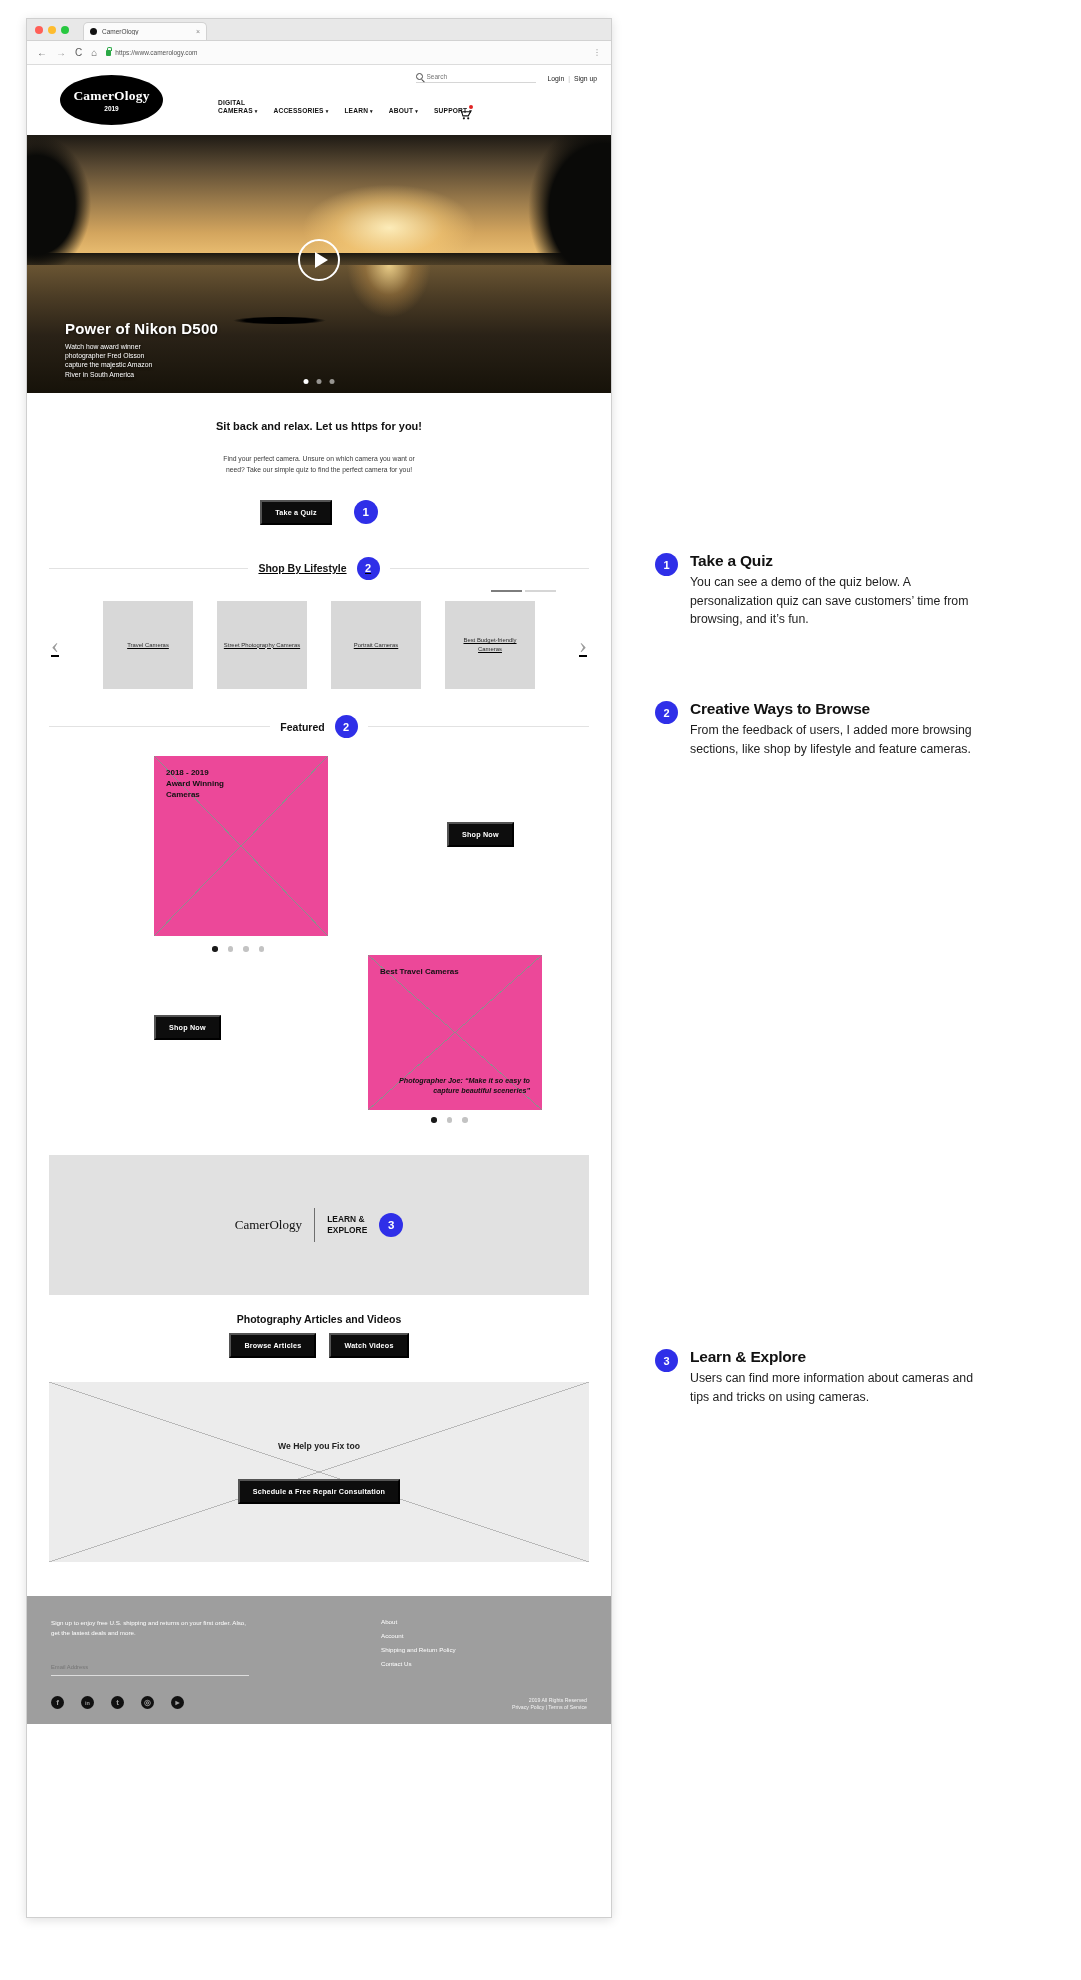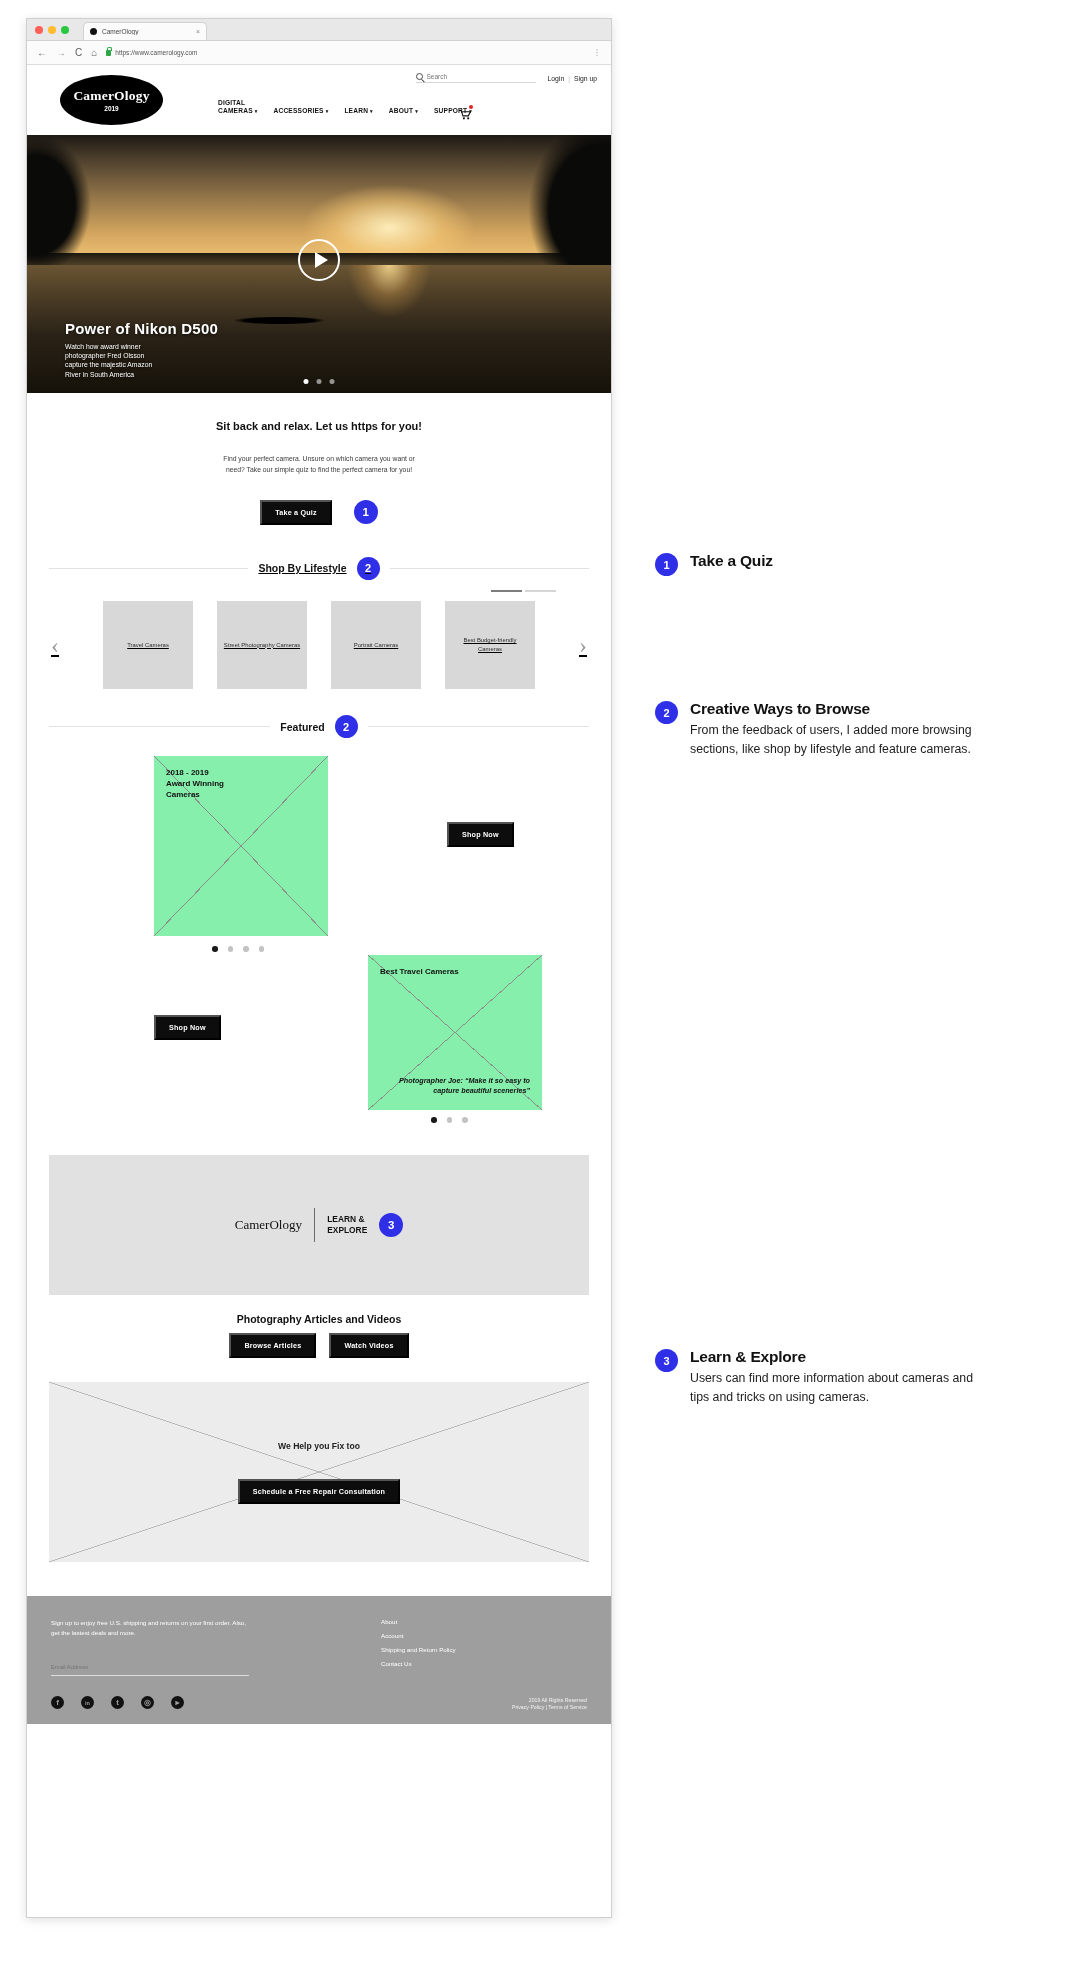--- a/index.html
+++ b/index.html
@@ -154,21 +154,21 @@
   .ls-card {
     width: 90px; height: 88px; background:#d8d8d8;
     display:flex; align-items:center; justify-content:center; text-align:center;
     font-size: 5.9px; color:#2c2c2c; line-height:1.5; padding: 0 6px;
   }
 
   
   .featured { padding-top: 6px; }
   .feat-block { position: relative; height: 215px; }
   .ph {
-    background:#86efac; position:relative;
+    background:#ec4899; position:relative;
   }
   .ph::before, .ph::after {
     content:""; position:absolute; left:0; top:0; width:100%; height:100%;
   }
   .ph::before { background: linear-gradient(to bottom right, transparent calc(50% - .4px), #8d8d8d calc(50% - .4px), #8d8d8d calc(50% + .4px), transparent calc(50% + .4px)); }
   .ph::after  { background: linear-gradient(to top right,   transparent calc(50% - .4px), #8d8d8d calc(50% - .4px), #8d8d8d calc(50% + .4px), transparent calc(50% + .4px)); }
   .ph-label { position:relative; z-index:2; font-size: 8px; font-weight:bold; color:#111; line-height:1.35; padding: 12px 0 0 12px; white-space: pre-line;}
   .ph-quote { position:absolute; z-index:2; bottom: 14px; left: 12px; right: 12px;
     font-size: 7.2px; font-weight: bold; font-style: italic; color:#111; line-height:1.4;text-align:right; }
 
@@ -453,20 +453,21 @@
       </div>
 
     </div>
   </div>
 
   <div class="notes">
     <div class="note" id="note-1">
       <span class="marker">1</span>
       <div>
         <div class="note-h">Take a Quiz</div>
+        <div class="note-p">You can see a demo of the quiz below. A personalization quiz can save customers’ time from browsing, and it’s fun.</div>
       </div>
     </div>
     <div class="note" id="note-2">
       <span class="marker">2</span>
       <div>
         <div class="note-h">Creative Ways to Browse</div>
         <div class="note-p">From the feedback of users, I added more browsing sections, like shop by lifestyle and feature cameras.</div>
       </div>
     </div>
     <div class="note" id="note-3">

